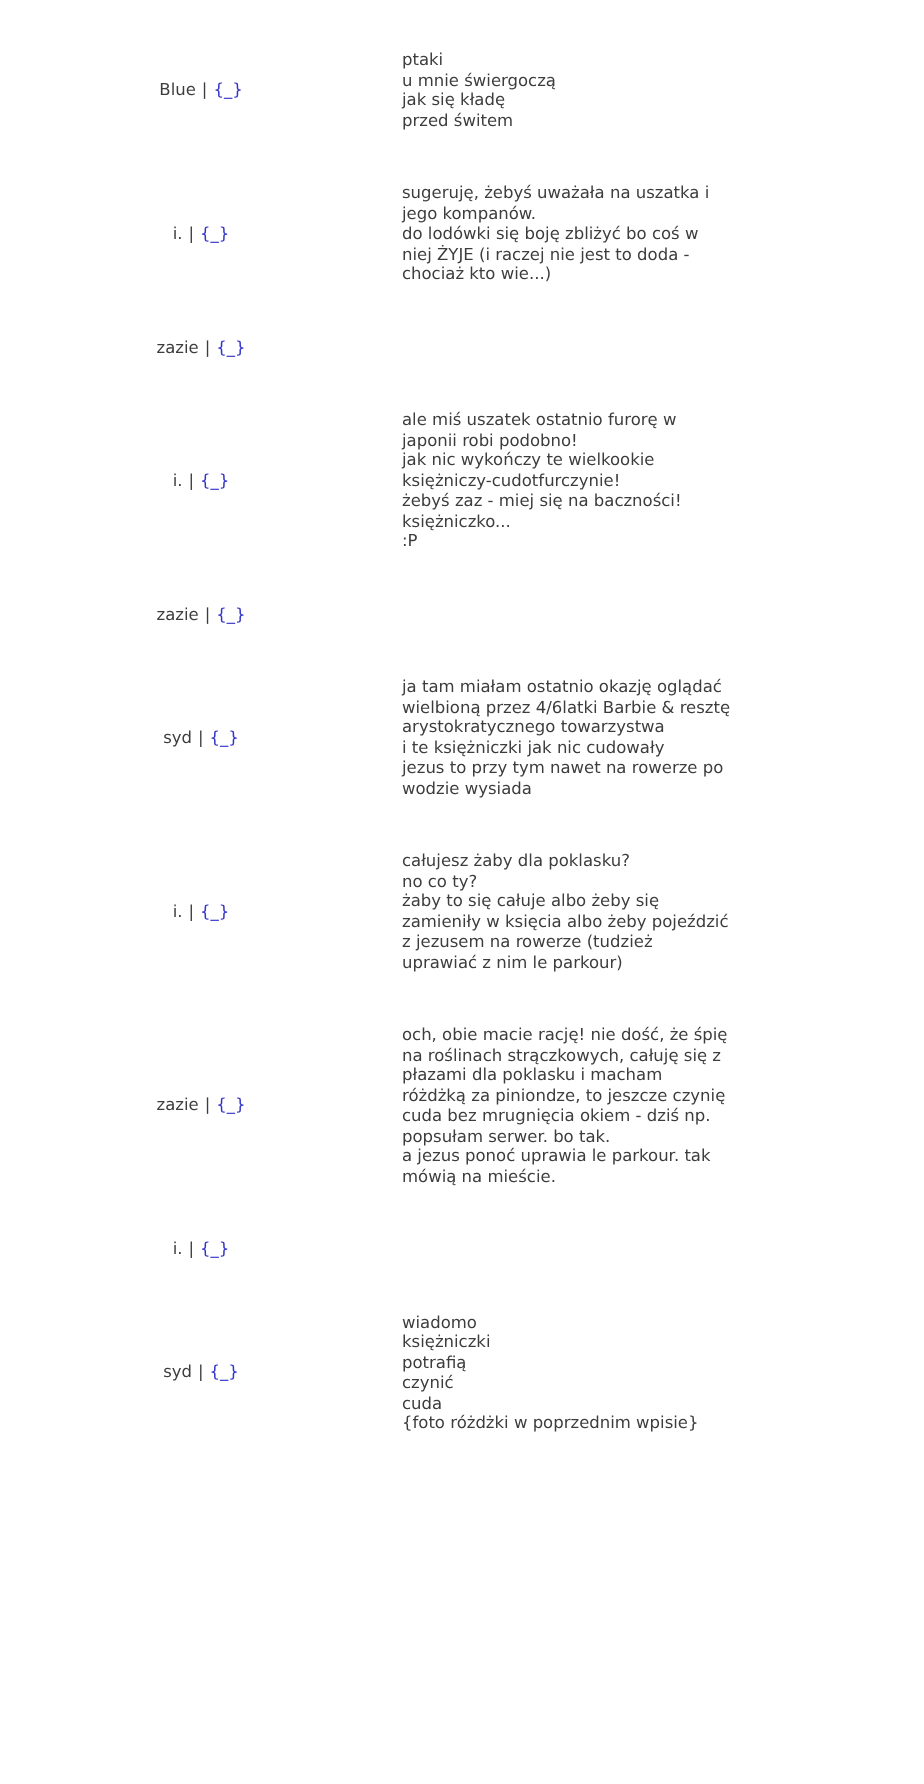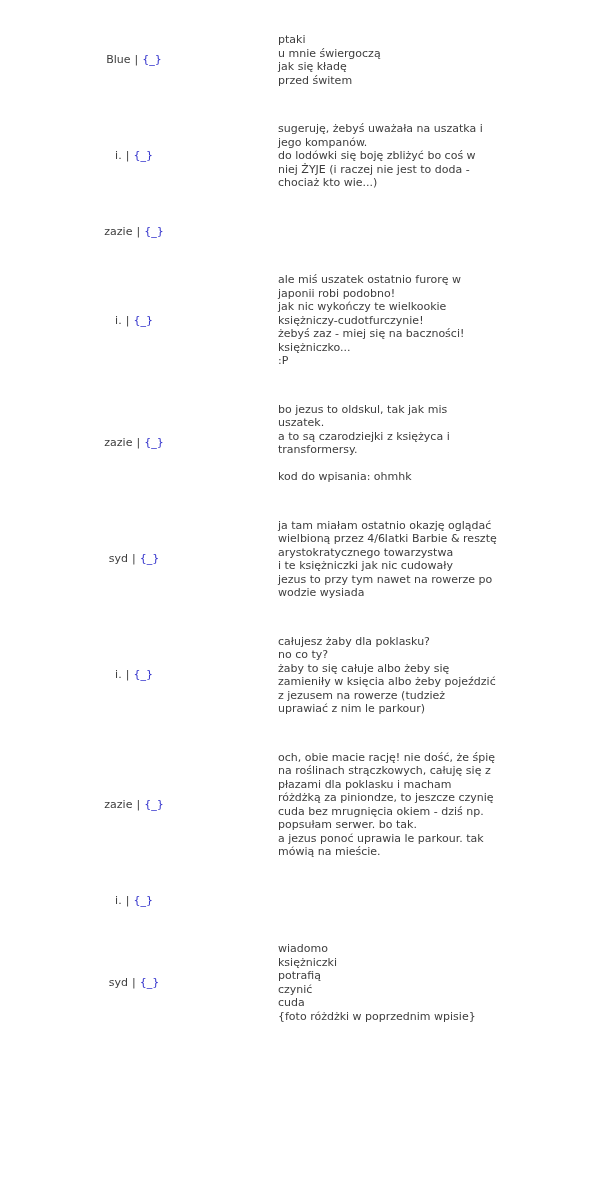--- a/index.html
+++ b/index.html
@@ -42,21 +42,21 @@
     color:var(--text);
     margin:0 4px;
   }
   .permalink{
     color:var(--link);
     text-decoration:none;
     cursor:pointer;
   }
   .text-cell{
     width:260px;
-    margin-left:10px;
+    margin-left:0;
     font-size:11px;
     line-height:13.5px;
     color:var(--text);
     white-space:pre-line;
   }
 </style>
 </head>
 <body>
 
 <div class="comments">
@@ -98,26 +98,20 @@
 księżniczy-cudotfurczynie!
 żebyś zaz - miej się na baczności!
 księżniczko...
 :P</div>
   </div>
 
   <div class="comment">
     <div class="author-cell">
       <span class="author-name">zazie</span><span class="author-sep">|</span><a class="permalink" href="#">{_}</a>
     </div>
-    <div class="text-cell">bo jezus to oldskul, tak jak mis
-uszatek.
-a to są czarodziejki z księżyca i
-transformersy.
-
-kod do wpisania: ohmhk</div>
   </div>
 
   <div class="comment">
     <div class="author-cell">
       <span class="author-name">syd</span><span class="author-sep">|</span><a class="permalink" href="#">{_}</a>
     </div>
     <div class="text-cell">ja tam miałam ostatnio okazję oglądać
 wielbioną przez 4/6latki Barbie &amp; resztę
 arystokratycznego towarzystwa
 i te księżniczki jak nic cudowały

